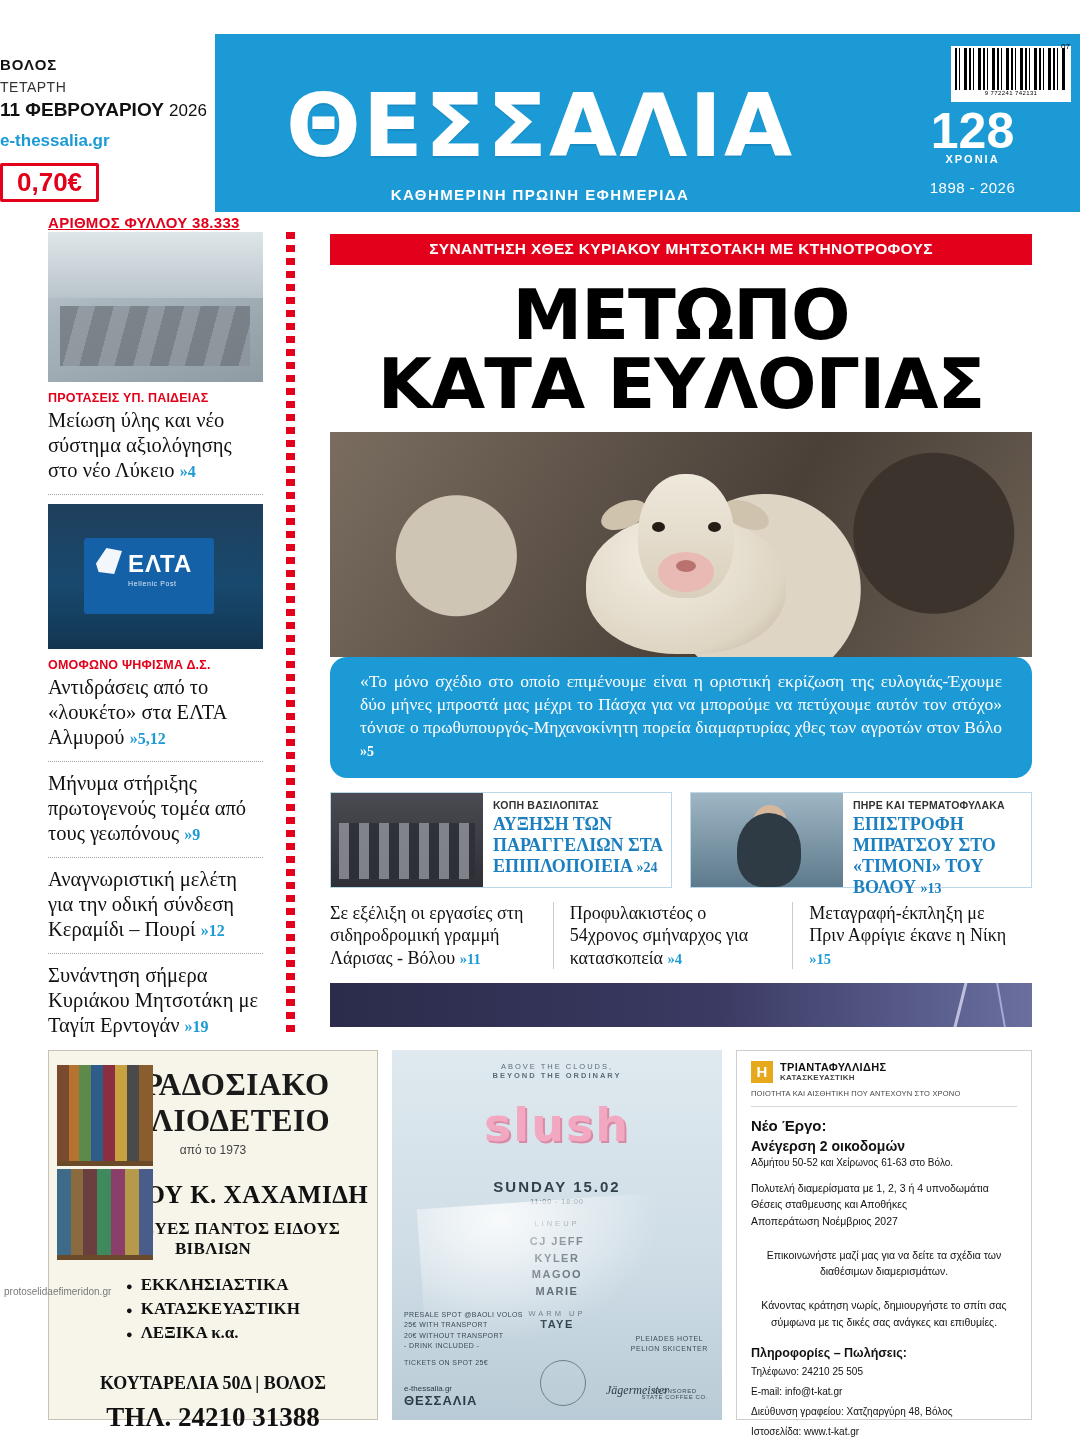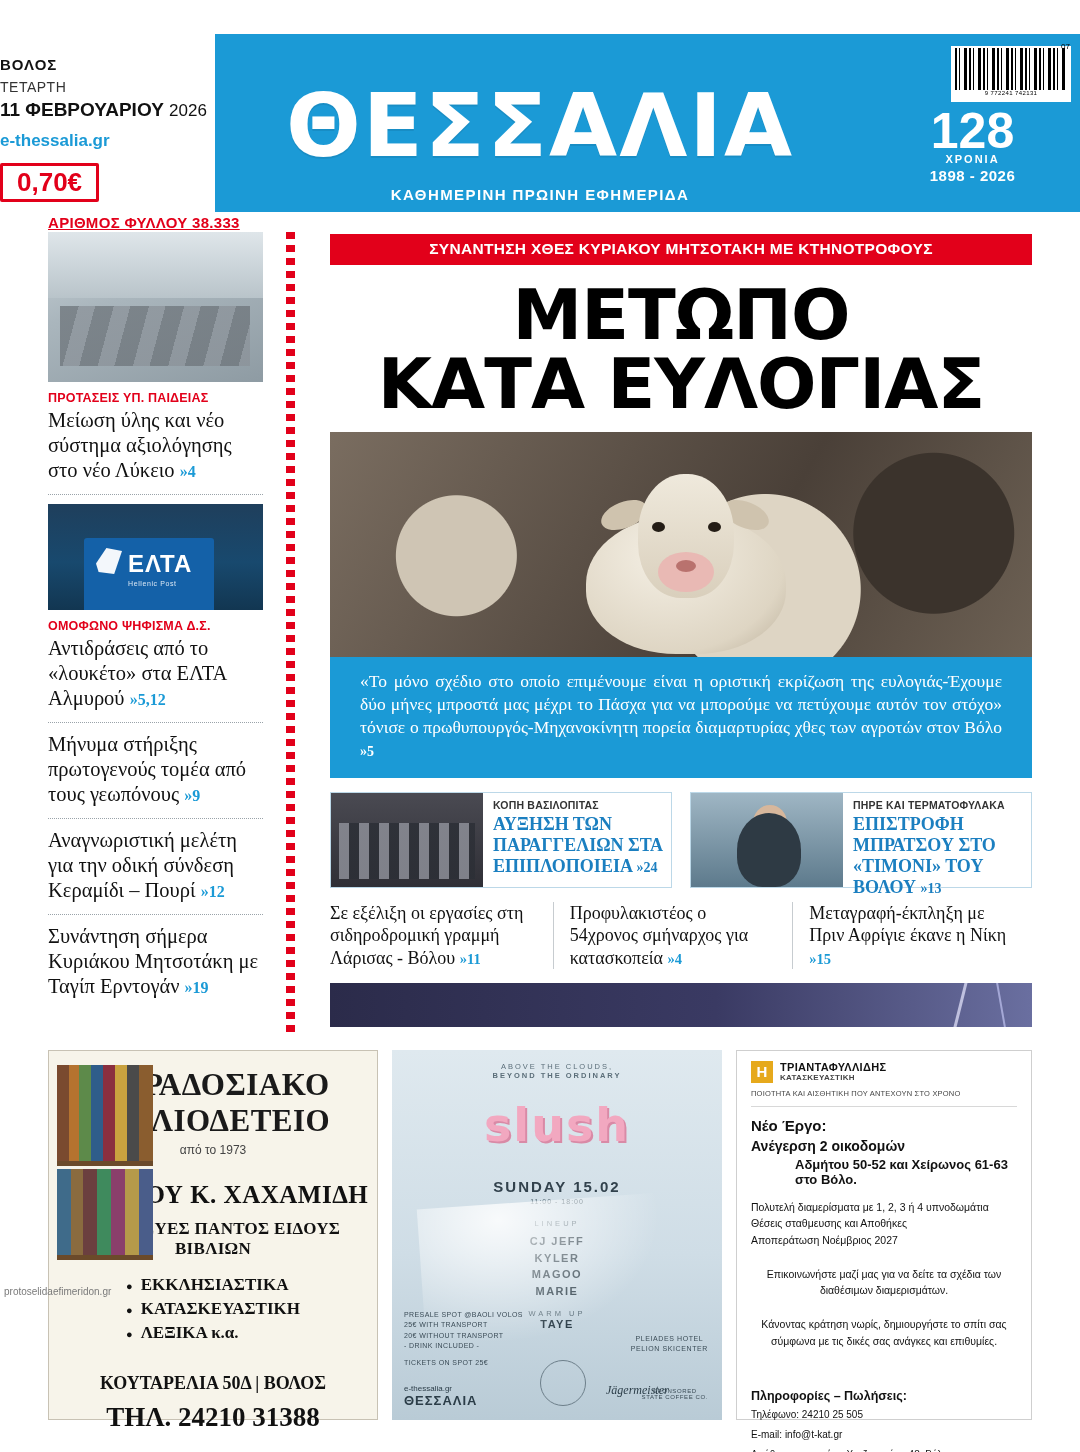--- a/index.html
+++ b/index.html
@@ -55,35 +55,35 @@
     padding:2px 4px;box-sizing:border-box;
   }
   .barcode .bars{height:42px;width:100%;
     background:repeating-linear-gradient(90deg,#000 0 2px,#fff 2px 4px,#000 4px 5px,#fff 5px 9px,#000 9px 12px,#fff 12px 14px);
   }
   .barcode .num{font-size:6px;text-align:center;color:#000;letter-spacing:.4px;}
   .bc-side{position:absolute;left:196px;top:8px;font-size:8px;color:#000;}
   .anniv{position:absolute;left:0;top:72px;width:215px;text-align:center;}
   .anniv .n{font-size:50px;font-weight:bold;line-height:1;}
   .anniv .n small{font-size:11px;letter-spacing:2px;display:block;margin-top:-2px;}
-  .anniv .yrs{font-size:15px;font-weight:bold;margin-top:2px;letter-spacing:.5px;}
+  .anniv .yrs{font-size:15px;font-weight:normal;margin-top:14px;letter-spacing:.5px;}
 
   .issue{
     position:absolute;left:48px;top:214px;font-size:15px;font-weight:bold;color:#e2001a;letter-spacing:.3px;text-decoration:underline;
   }
 
   
   .leftcol{position:absolute;left:48px;top:232px;width:215px;}
   .ph{width:215px;background:#d7dde2;position:relative;overflow:hidden;}
   .ph1{height:150px;background:linear-gradient(160deg,#c9d3d8 0%,#aab6bd 40%,#8e9ba3 100%);}
   .ph1:after{content:"";position:absolute;left:12px;top:74px;width:190px;height:60px;
     background:repeating-linear-gradient(105deg,#6d747a 0 18px,#8b9299 18px 34px);opacity:.75;}
   .ph1:before{content:"";position:absolute;left:0;top:0;width:215px;height:66px;
     background:linear-gradient(180deg,#dfe6ea,#b9c4ca);}
-  .ph2{height:106px;background:linear-gradient(180deg,#1f3f5c 0%,#18496e 55%,#123651 100%);}
+  .ph2{height:145px;background:linear-gradient(180deg,#1f3f5c 0%,#18496e 55%,#123651 100%);}
   .elta{position:absolute;left:36px;top:34px;width:130px;height:76px;background:#1461a8;
     border-radius:3px;}
   .elta .logo{position:absolute;left:12px;top:10px;width:26px;height:26px;
     background:#fff;clip-path:polygon(0 60%,40% 0,100% 12%,70% 100%,10% 92%);opacity:.95;}
   .elta .txt{position:absolute;left:44px;top:12px;color:#fff;font-size:24px;font-weight:bold;letter-spacing:1px;}
   .elta .txt2{position:absolute;left:44px;top:42px;color:#dbe8f5;font-size:7px;letter-spacing:.6px;}
 
   .kicker{font-size:12.5px;font-weight:bold;color:#e2001a;letter-spacing:.2px;margin:9px 0 3px;}
   .hl{font-family:"Liberation Serif", serif;font-size:20.5px;line-height:1.22;color:#111;}
   .hl .pg{color:#1b9ad6;font-weight:bold;font-size:16px;white-space:nowrap;}
@@ -128,21 +128,21 @@
   .sheep .ear-r{position:absolute;left:136px;top:46px;width:48px;height:26px;border-radius:50%;
     background:#cfc3ae;transform:rotate(22deg);}
   .sheep .eye-l,.sheep .eye-r{position:absolute;top:66px;width:13px;height:10px;border-radius:50%;background:#241d16;}
   .sheep .eye-l{left:66px;} .sheep .eye-r{left:122px;}
   .sheep .muzzle{position:absolute;left:72px;top:96px;width:56px;height:40px;border-radius:50%;
     background:#e9b9b4;}
   .sheep .nose{position:absolute;left:90px;top:104px;width:20px;height:12px;border-radius:50%;background:#b9726e;}
 
   .quote{
     background:#1b9ad6;color:#fff;padding:13px 30px 15px;
-    font-family:"Liberation Serif", serif;font-size:17.5px;line-height:1.32;text-align:justify;
+    font-family:"Liberation Serif", serif;font-size:17.5px;line-height:1.32;text-align:justify;border-radius:17px;
   }
   .quote .pg{font-weight:bold;font-size:14px;}
 
   .twocards{display:flex;gap:18px;margin-top:14px;}
   .card{flex:1;border:1px solid #bcd8e8;display:flex;height:96px;box-sizing:border-box;background:#fff;}
   .cardimg{width:152px;height:94px;flex:0 0 152px;position:relative;overflow:hidden;}
   .cardimg.a{background:linear-gradient(180deg,#4a4a52 0%,#2f2f36 100%);}
   .cardimg.a:after{content:"";position:absolute;left:8px;top:30px;width:136px;height:56px;
     background:repeating-linear-gradient(90deg,#8d8f98 0 10px,#2c2f36 10px 20px);opacity:.85;}
   .cardimg.b{background:linear-gradient(180deg,#9fb6c4 0%,#5d7a8c 100%);}
@@ -217,24 +217,24 @@
 
   .ad3{width:296px;border:1px solid #cfcfcf;background:#fff;padding:10px 14px;box-sizing:border-box;}
   .ad3 .hd{display:flex;align-items:flex-start;gap:7px;}
   .ad3 .mark{width:22px;height:22px;background:#e6a91c;color:#fff;font-weight:bold;font-size:15px;text-align:center;line-height:22px;}
   .ad3 .co{font-size:11px;font-weight:bold;letter-spacing:.3px;}
   .ad3 .co2{font-size:8px;font-weight:bold;color:#444;letter-spacing:.3px;}
   .ad3 .slogan{font-size:7.5px;color:#444;margin-top:6px;letter-spacing:.2px;}
   .ad3 .hr{border:0;border-top:1px solid #d8d8d8;margin:8px 0 10px;}
   .ad3 .t1{font-size:15px;font-weight:bold;margin-bottom:4px;}
   .ad3 .t2{font-size:14px;font-weight:bold;margin-bottom:3px;}
-  .ad3 .t3{font-size:13px;font-weight:bold;margin-bottom:12px;margin-left:44px;}
+  .ad3 .t3{font-size:10px;font-weight:normal;margin-bottom:12px;}
   .ad3 .p{font-size:10.5px;line-height:1.55;}
   .ad3 .pc{font-size:10.5px;line-height:1.55;text-align:center;margin-top:18px;}
-  .ad3 .t4{font-size:12.5px;font-weight:bold;margin-top:40px;}
+  .ad3 .t4{font-size:12.5px;font-weight:bold;margin-top:16px;}
   .ad3 .cl{font-size:10px;line-height:1.6;margin-top:4px;}
 
   .watermark{position:absolute;left:4px;top:1286px;font-size:10px;color:#7a7a7a;}
 </style>
 </head>
 <body>
 
 <div class="page">
 
   <div class="masthead">

